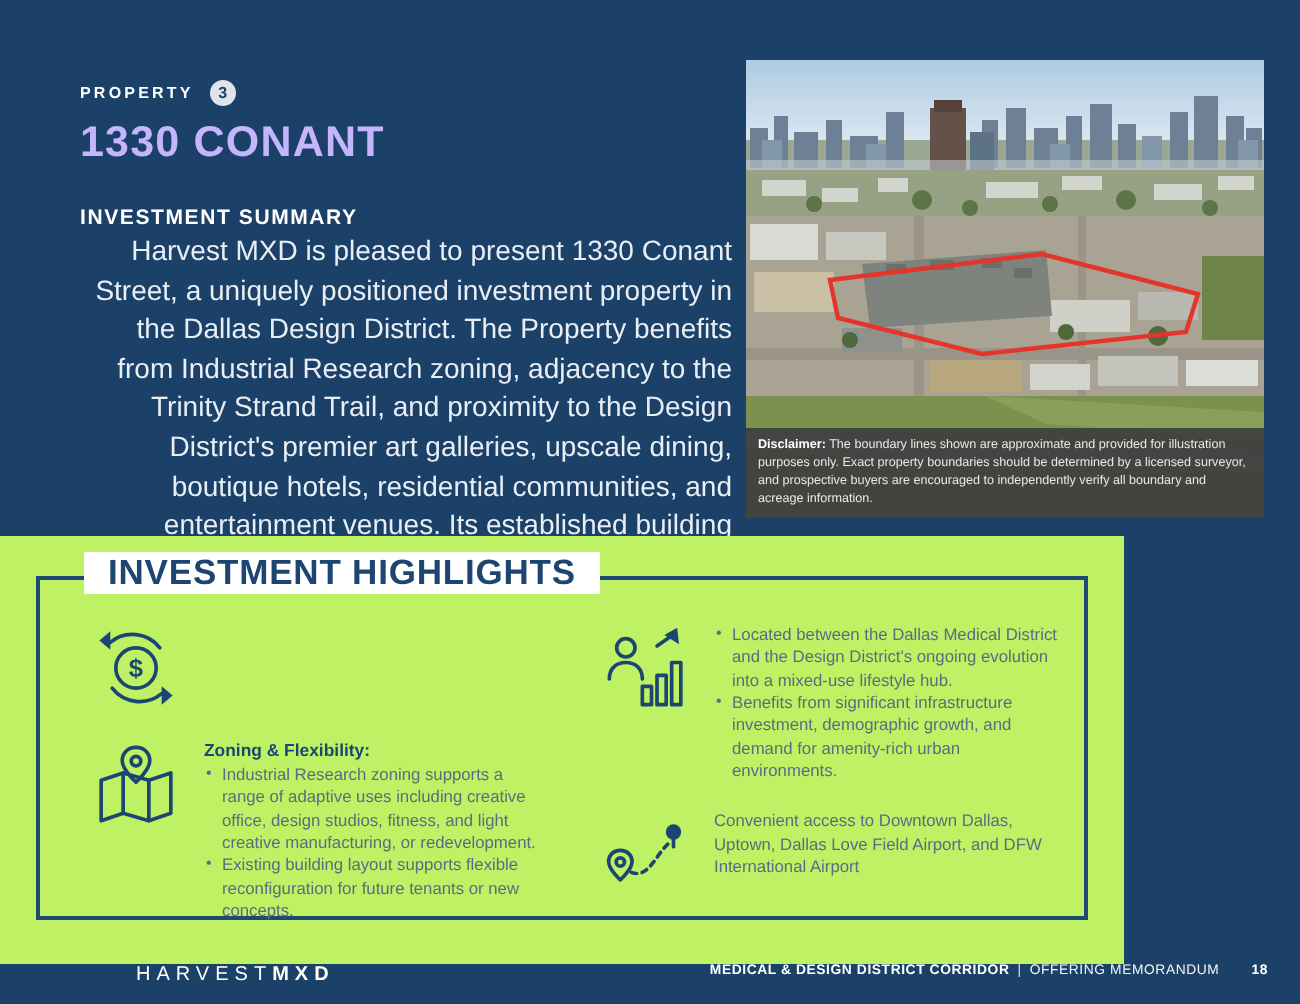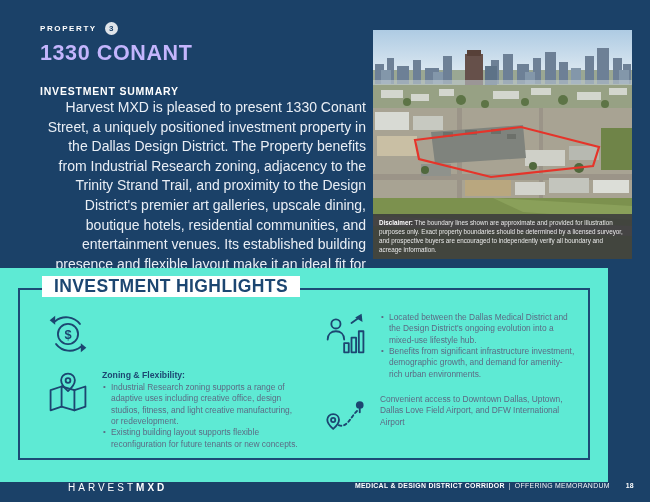--- a/index.html
+++ b/index.html
@@ -5,21 +5,21 @@
   * { margin: 0; padding: 0; box-sizing: border-box; }
   html, body { background: #e6e6e6; }
   body { font-family: "Liberation Sans", sans-serif; }
   .page {
     position: relative;
     width: 650px; height: 502px;
     background: #1b4168;
     overflow: hidden;
   }
   
-  .header { position: absolute; left: 40px; top: 22px; width: 326px; color: #ffffff; }
+  .header { position: absolute; left: 40px; top: 40px; width: 326px; color: #ffffff; }
   .property-row { display: flex; align-items: center; gap: 8px; }
   .property-label { font-size: 8px; font-weight: bold; letter-spacing: 1.6px; color: #ffffff; }
   .property-badge {
     width: 13px; height: 13px; border-radius: 50%;
     background: #dfe4ea; color: #1b4168;
     font-size: 8px; font-weight: bold;
     display: flex; align-items: center; justify-content: center;
   }
   .page-title { font-size: 21.5px; font-weight: 800; letter-spacing: 0.6px; margin-top: 6px; color: #c4b5fd; }
   .section-label { font-size: 10.5px; font-weight: bold; letter-spacing: 0.8px; margin-top: 19px; color: #ffffff; }
@@ -34,21 +34,21 @@
   }
   .photo svg { display: block; }
   .disclaimer-bar {
     position: absolute; left: 0; right: 0; bottom: 0;
     background: rgba(58,58,60,0.88);
     color: #e8e8e8; font-size: 6.3px; line-height: 1.45;
     padding: 4px 6px 5px 6px;
   }
   .disclaimer-bar b { color: #ffffff; }
   
-  .white-section { position: absolute; left: 0; top: 268px; width: 608px; height: 214px; background: #5eead4; }
+  .white-section { position: absolute; left: 0; top: 268px; width: 562px; height: 214px; background: #bef264; }
   .hl-box {
     position: absolute; left: 18px; right: 18px; top: 20px; bottom: 22px;
     border: 2px solid #1d4a75;
   }
   .hl-title {
     position: absolute; top: -14px; left: 22px;
     background: #ffffff; padding: 0 12px;
     font-size: 17.5px; font-weight: 800; letter-spacing: 0.4px;
     color: #1c4671; white-space: nowrap;
   }

